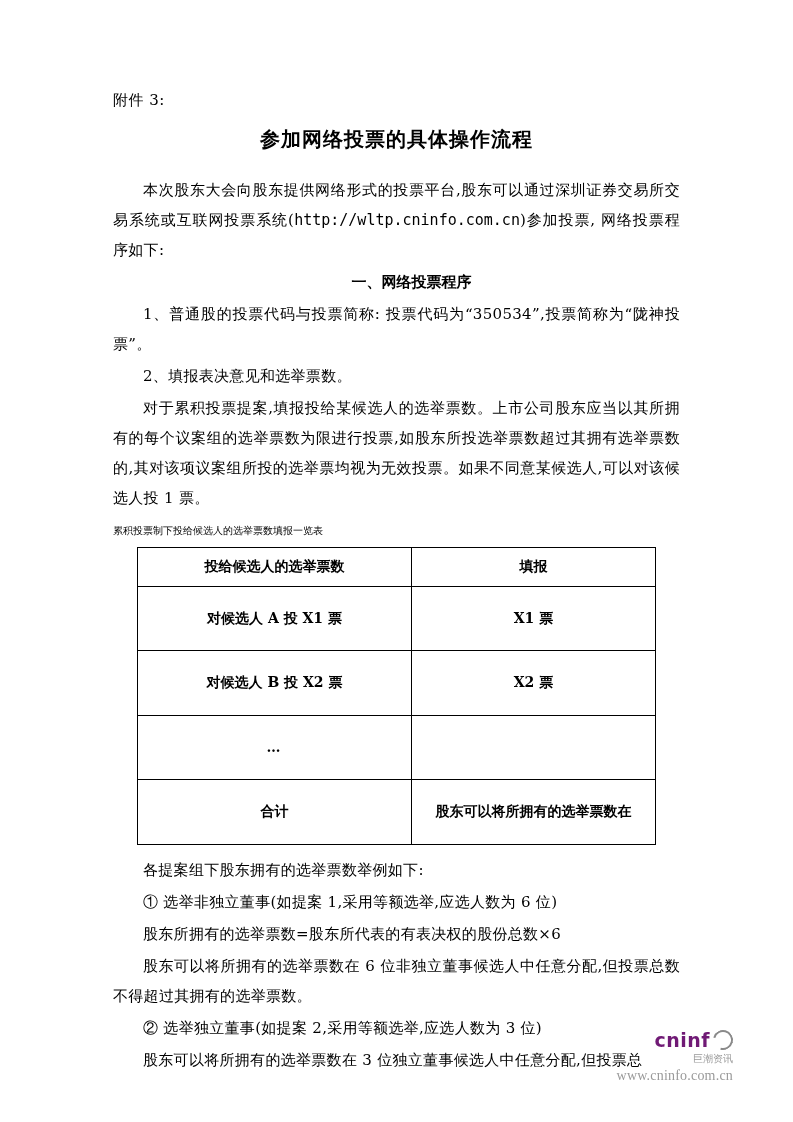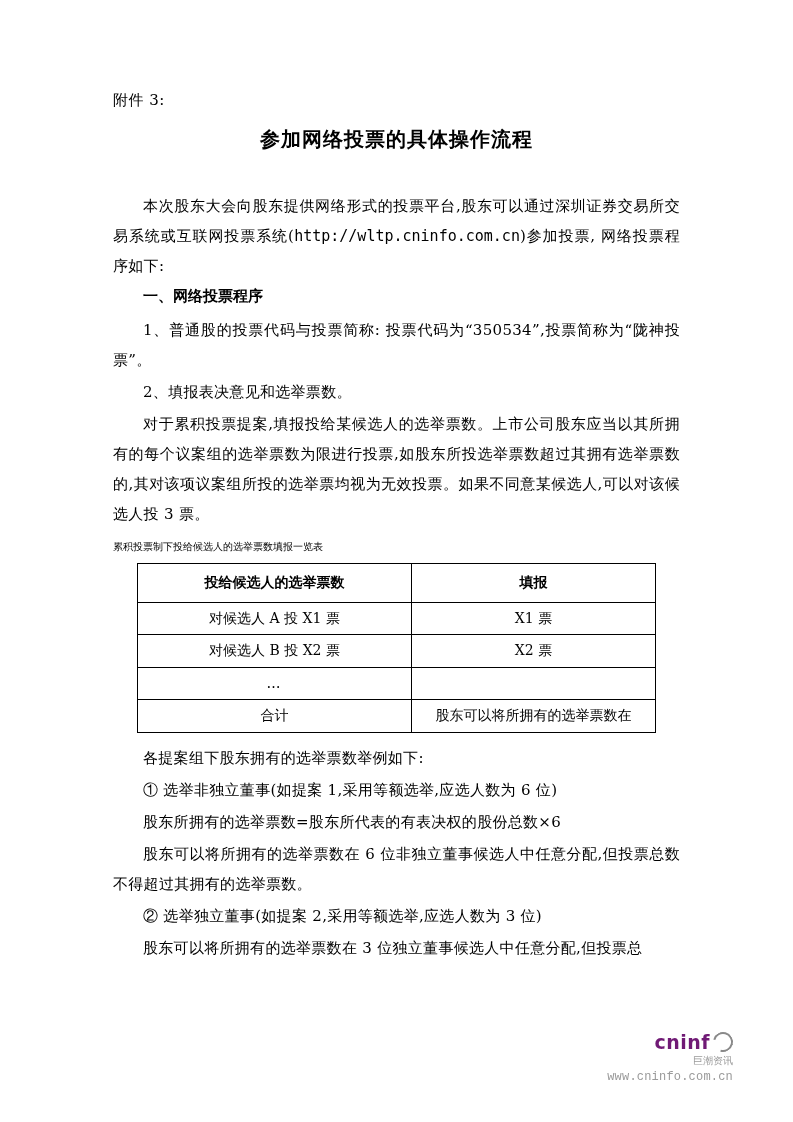--- a/index.html
+++ b/index.html
@@ -27,21 +27,21 @@
     font-size: 15px;
     line-height: 1.6;
     margin-bottom: 10px;
     letter-spacing: 0.5px;
   }
   .doc-title {
     text-align: center;
     font-size: 20px;
     font-weight: bold;
     letter-spacing: 1px;
-    margin: 14px 0 38px 0;
+    margin: 14px 0 22px 0;
     font-family: "DejaVu Sans", "Liberation Sans", sans-serif;
   }
   p.para {
     font-size: 15px;
     line-height: 2.0;
     margin: 0 0 2px 0;
     text-align: justify;
     text-justify: inter-ideograph;
     letter-spacing: 0.3px;
   }
@@ -52,40 +52,42 @@
     font-family: "DejaVu Sans Mono", "Liberation Mono", monospace;
     font-size: 15px;
     letter-spacing: 0;
   }
   .section-head {
     font-size: 15px;
     font-weight: bold;
     line-height: 2.0;
     text-indent: 2em;
     margin: 2px 0 2px 0;
-    font-family: Liberation Mono, monospace;
+    font-family: Liberation Sans, sans-serif;
+    text-align: center;
   }
   .table-caption {
     text-align: left;
     font-size: 10px;
     line-height: 2.0;
     margin: 8px 0 6px 0;
   }
   table.vote-table {
     border-collapse: collapse;
     width: 500px;
     margin: 0 auto 10px auto;
     table-layout: fixed;
   }
   table.vote-table td {
     border: 1px solid #000000;
     font-size: 14px;
     text-align: center;
-    padding: 6px 4px;
+    padding: 22px 4px;
     line-height: 1.4;
+    font-weight: bold;
   }
   table.vote-table tr.header td {
     font-weight: bold;
     font-family: "DejaVu Sans", "Liberation Sans", sans-serif;
     padding: 9px 4px;
   }
   table.vote-table td.col1 { width: 265px; }
   table.vote-table td.col2 { width: 235px; }
   .ellipsis-row td {
     letter-spacing: 2px;
@@ -111,22 +113,22 @@
     display: inline-block;
     width: 16px;
     height: 16px;
     margin-left: 3px;
     border: 2px solid #8a8a8a;
     border-radius: 50%;
     border-left-color: transparent;
     transform: rotate(-30deg);
   }
   .logo-sub {
-    font-family: Liberation Mono, monospace;
-    font-size: 12px;
+    font-family: Liberation Serif, serif;
+    font-size: 14px;
     color: #9a9a9a;
     letter-spacing: 0.2px;
     margin-top: 2px;
   }
   .logo-cn {
     font-family: "DejaVu Sans", "Liberation Sans", sans-serif;
     font-size: 10px;
     color: #9a9a9a;
     margin-top: 1px;
   }
@@ -139,21 +141,21 @@
   <div class="attach-label">附件 3:</div>
 
   <div class="doc-title">参加网络投票的具体操作流程</div>
 
   <p class="para indent"><span>本次股东大会向股东提供网络形式的投票平台,股东可以通过深圳证券交易所交易系统或互联网投票系统(</span><span class="mono">http://wltp.cninfo.com.cn</span><span>)参加投票, 网络投票程序如下:</span></p>
 
   <div class="section-head">一、网络投票程序</div>
 
   <p class="para indent">1、普通股的投票代码与投票简称: 投票代码为“350534”,投票简称为“陇神投票”。</p>
   <p class="para indent">2、填报表决意见和选举票数。</p>
-  <p class="para indent">对于累积投票提案,填报投给某候选人的选举票数。上市公司股东应当以其所拥有的每个议案组的选举票数为限进行投票,如股东所投选举票数超过其拥有选举票数的,其对该项议案组所投的选举票均视为无效投票。如果不同意某候选人,可以对该候选人投 3 票。</p>
+  <p class="para indent">对于累积投票提案,填报投给某候选人的选举票数。上市公司股东应当以其所拥有的每个议案组的选举票数为限进行投票,如股东所投选举票数超过其拥有选举票数的,其对该项议案组所投的选举票均视为无效投票。如果不同意某候选人,可以对该候选人投 1 票。</p>
 
   <div class="table-caption">累积投票制下投给候选人的选举票数填报一览表</div>
 
   <table class="vote-table">
     <tbody>
       <tr class="header">
         <td class="col1">投给候选人的选举票数</td>
         <td class="col2">填报</td>
       </tr>
       <tr>

